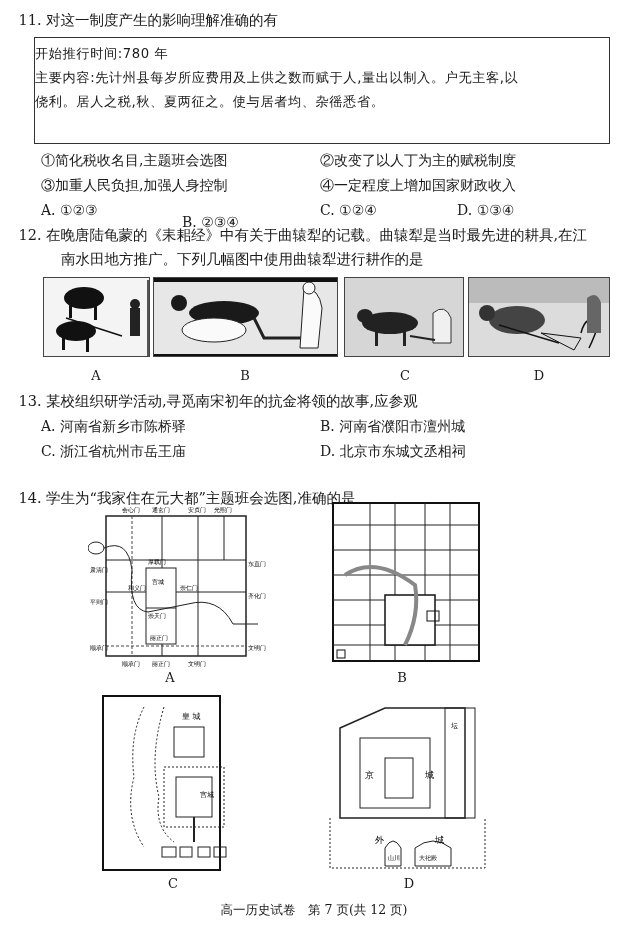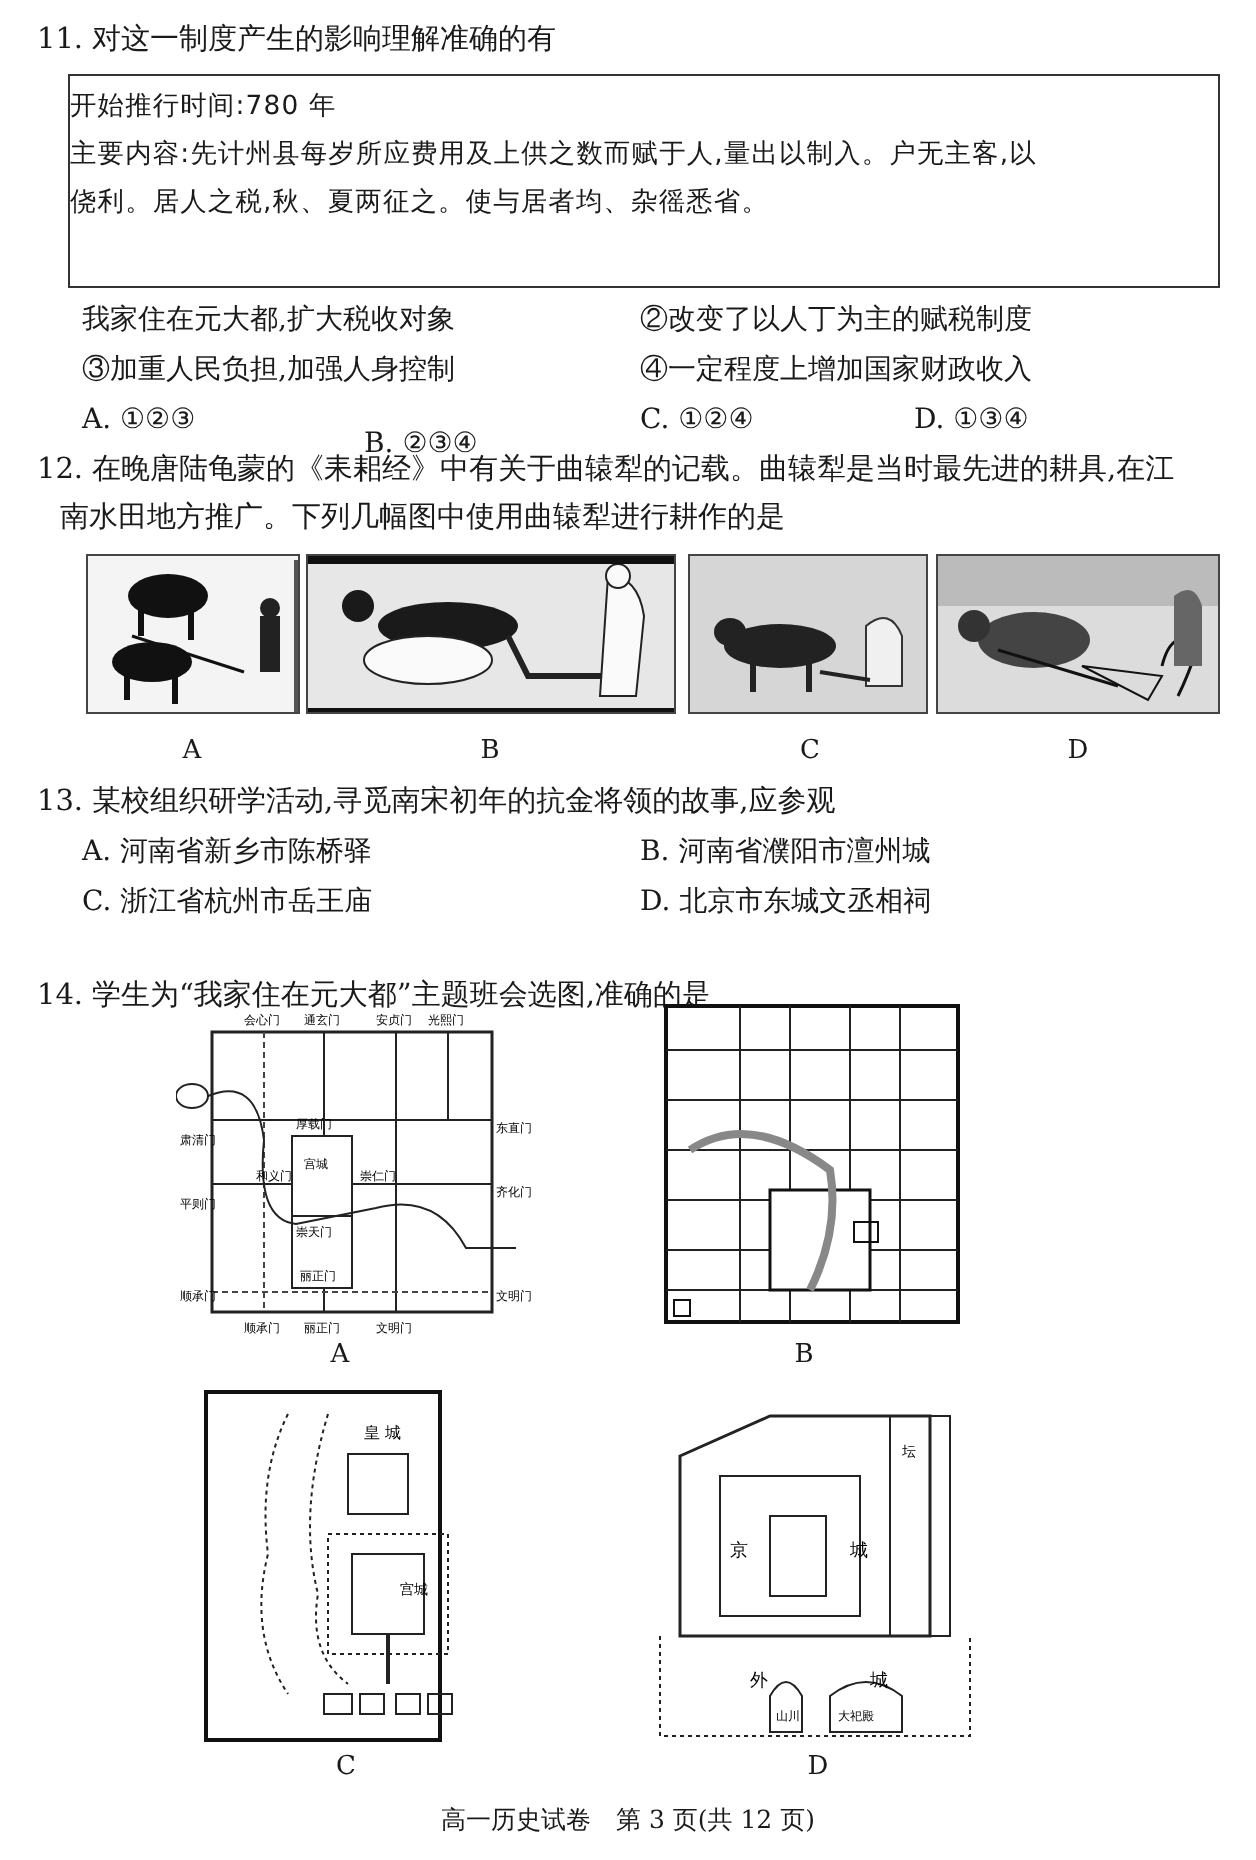--- a/index.html
+++ b/index.html
@@ -21,33 +21,33 @@
 <body>
 
 <div class="abs q" style="left:14px;top:10px;">
   <span class="qnum">11.</span><span>对这一制度产生的影响理解准确的有</span>
 </div>
 <div class="abs box">
   <div>开始推行时间:780 年</div>
   <div>主要内容:先计州县每岁所应费用及上供之数而赋于人,量出以制入。户无主客,以</div>
   <div>侥利。居人之税,秋、夏两征之。使与居者均、杂徭悉省。</div>
 </div>
-<div class="abs opt" style="left:41px;top:150px;">我家住在元大都,扩大税收对象</div>
+<div class="abs opt" style="left:41px;top:150px;">①简化税收名目,主题班会选图</div>
 <div class="abs opt" style="left:320px;top:150px;">②改变了以人丁为主的赋税制度</div>
 <div class="abs opt" style="left:41px;top:175px;">③加重人民负担,加强人身控制</div>
 <div class="abs opt" style="left:320px;top:175px;">④一定程度上增加国家财政收入</div>
 <div class="abs opt" style="left:41px;top:200px;">A. ①②③</div>
 <div class="abs opt" style="left:182px;top:212px;">B. ②③④</div>
 <div class="abs opt" style="left:320px;top:200px;">C. ①②④</div>
 <div class="abs opt" style="left:457px;top:200px;">D. ①③④</div>
 
 <div class="abs q" style="left:14px;top:225px;">
   <span class="qnum">12.</span><span>在晚唐陆龟蒙的《耒耜经》中有关于曲辕犁的记载。曲辕犁是当时最先进的耕具,在江</span>
 </div>
-<div class="abs q" style="left:30px;top:249px;text-align:right;">南水田地方推广。下列几幅图中使用曲辕犁进行耕作的是</div>
+<div class="abs q" style="left:61px;top:249px;text-align:right;">南水田地方推广。下列几幅图中使用曲辕犁进行耕作的是</div>
 
 <div class="fig" style="left:43px;top:277px;width:107px;height:80px;background:#f4f4f4;">
   <svg width="107" height="80" viewBox="0 0 107 80">
     <ellipse cx="40" cy="20" rx="20" ry="11" fill="#111"></ellipse>
     <rect x="25" y="26" width="3" height="14" fill="#111"></rect>
       <rect x="50" y="26" width="3" height="16" fill="#111"></rect>
     <ellipse cx="32" cy="53" rx="20" ry="10" fill="#111"></ellipse>
     <rect x="18" y="58" width="3" height="14" fill="#111"></rect>
       <rect x="42" y="58" width="3" height="16" fill="#111"></rect>
     <line x1="22" y1="40" x2="78" y2="58" stroke="#111" stroke-width="1.5"></line>
@@ -199,13 +199,13 @@
     <text x="100" y="80" font-size="9">城</text>
     <text x="50" y="145" font-size="9">外</text>
     <text x="110" y="145" font-size="9">城</text>
     <text x="94" y="162" font-size="6">大祀殿</text>
     <text x="63" y="162" font-size="6">山川</text>
     <text x="126" y="30" font-size="7">坛</text>
   </svg>
 </div>
 <div class="flabel abs" style="left:399px;top:876px;">D</div>
 
-<div class="abs footer">高一历史试卷　第 3 页(共 12 页)</div>
+<div class="abs footer">高一历史试卷　第 7 页(共 12 页)</div>
 
 </body></html>

